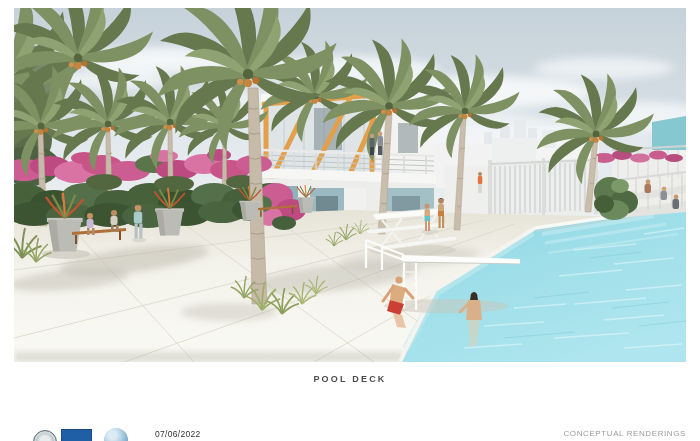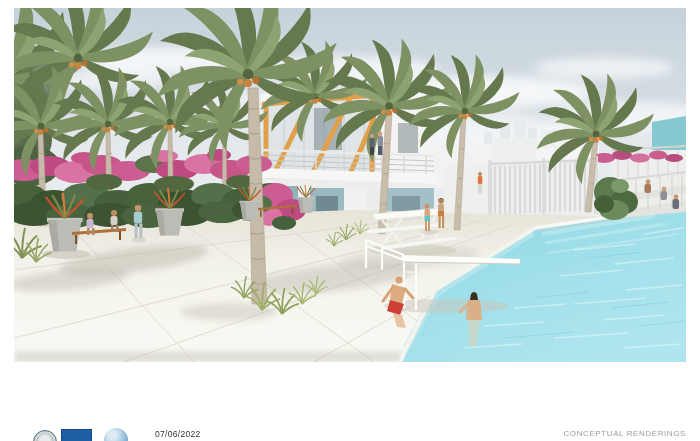--- a/index.html
+++ b/index.html
@@ -507,20 +507,21 @@
 
       <circle cx="460" cy="288" r="3.3" fill="#caa078"></circle>
       <path d="M457,286 Q460,282 463,286 L464,292 L456,292 Z" fill="#3a2e26"></path>
       <polygon points="454,292 466,292 468,312 452,312" fill="#d9b08a"></polygon>
       <path d="M454,296 L446,304" stroke="#d9b08a" stroke-width="2.6" stroke-linecap="round"></path>
       <polygon points="454,312 466,312 462,338 456,338" fill="#e8cba8" opacity="0.5"></polygon>
     </g>
   </svg>
   </div>
 
+  <div class="caption">POOL DECK</div>
 
   <div class="logo seal"></div>
   <div class="logo flag"></div>
   <div class="logo globe"></div>
   <div class="date-label">07/06/2022</div>
   <div class="footer-right">CONCEPTUAL RENDERINGS</div>
 
 </div>
 
 </body></html>

